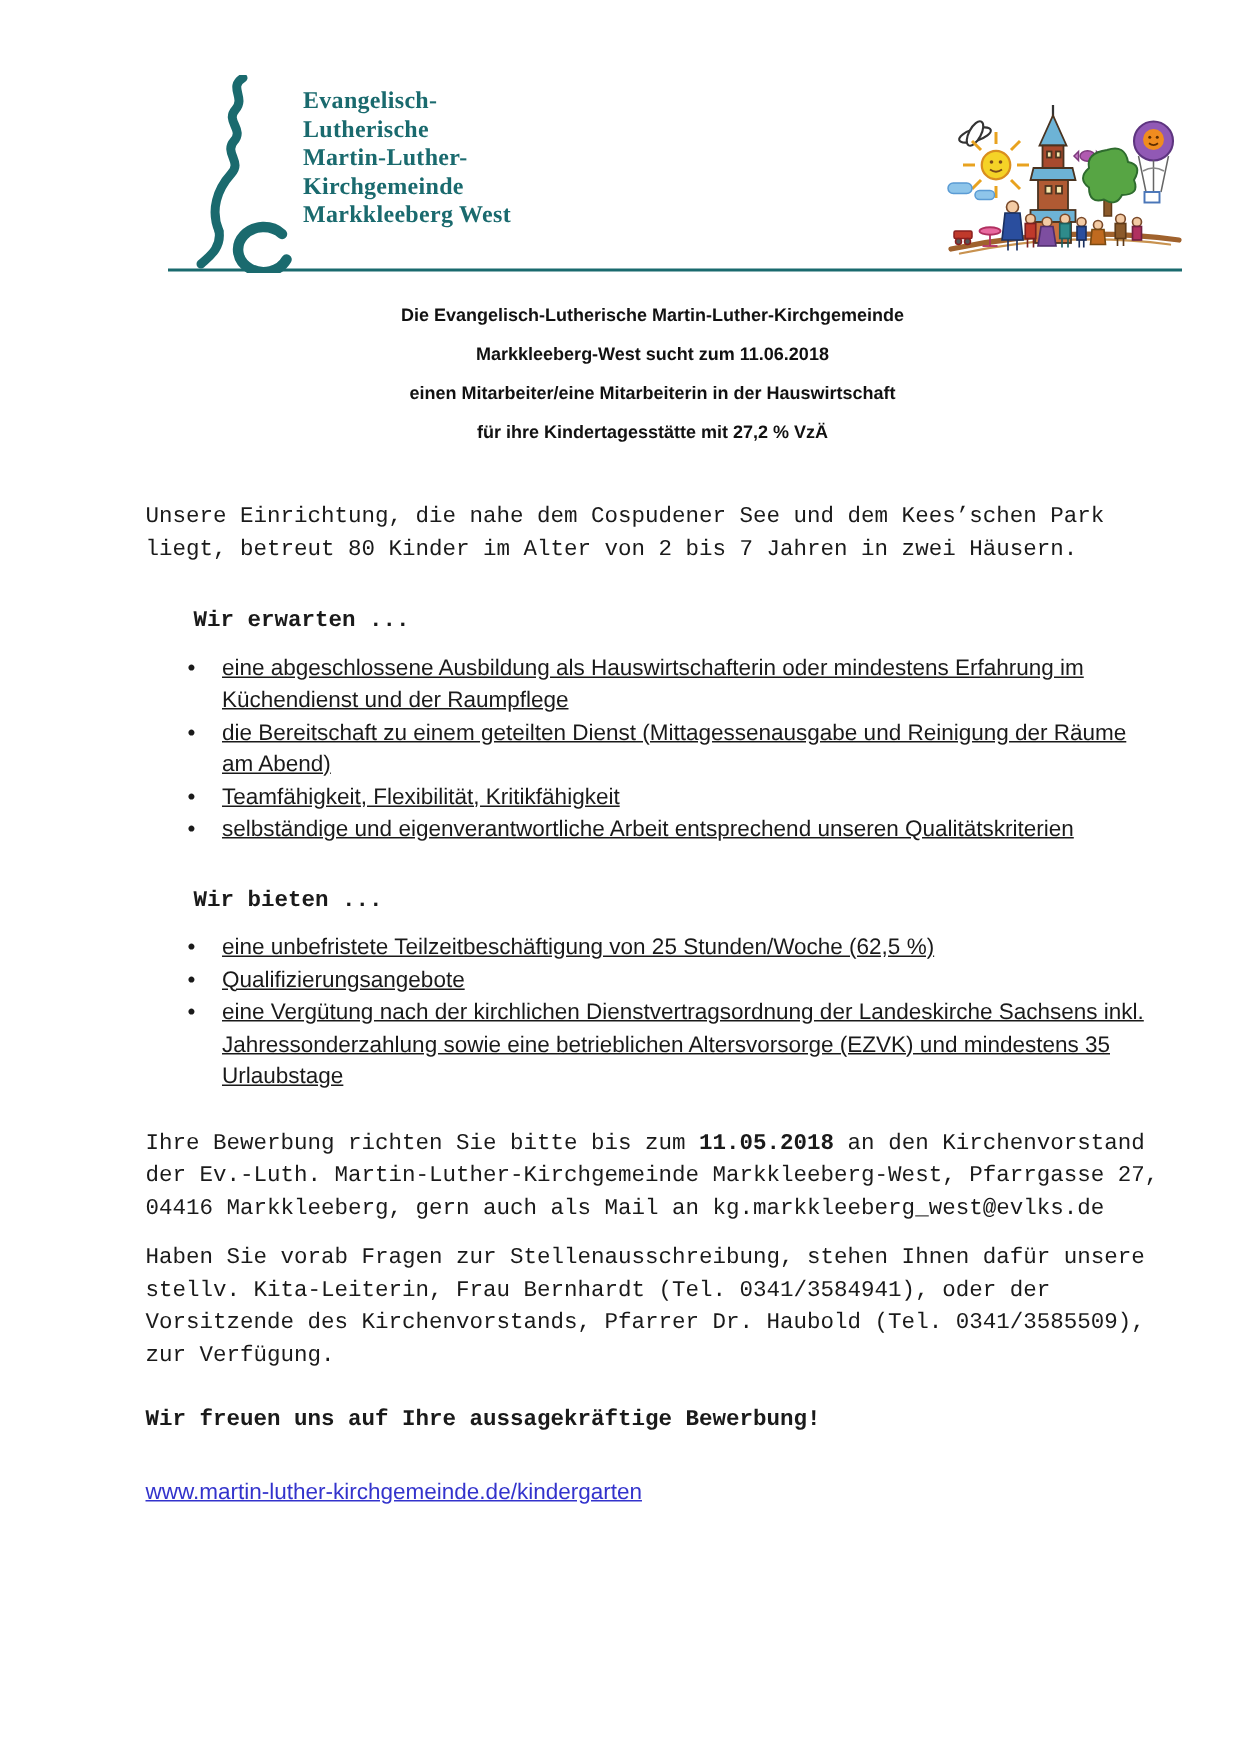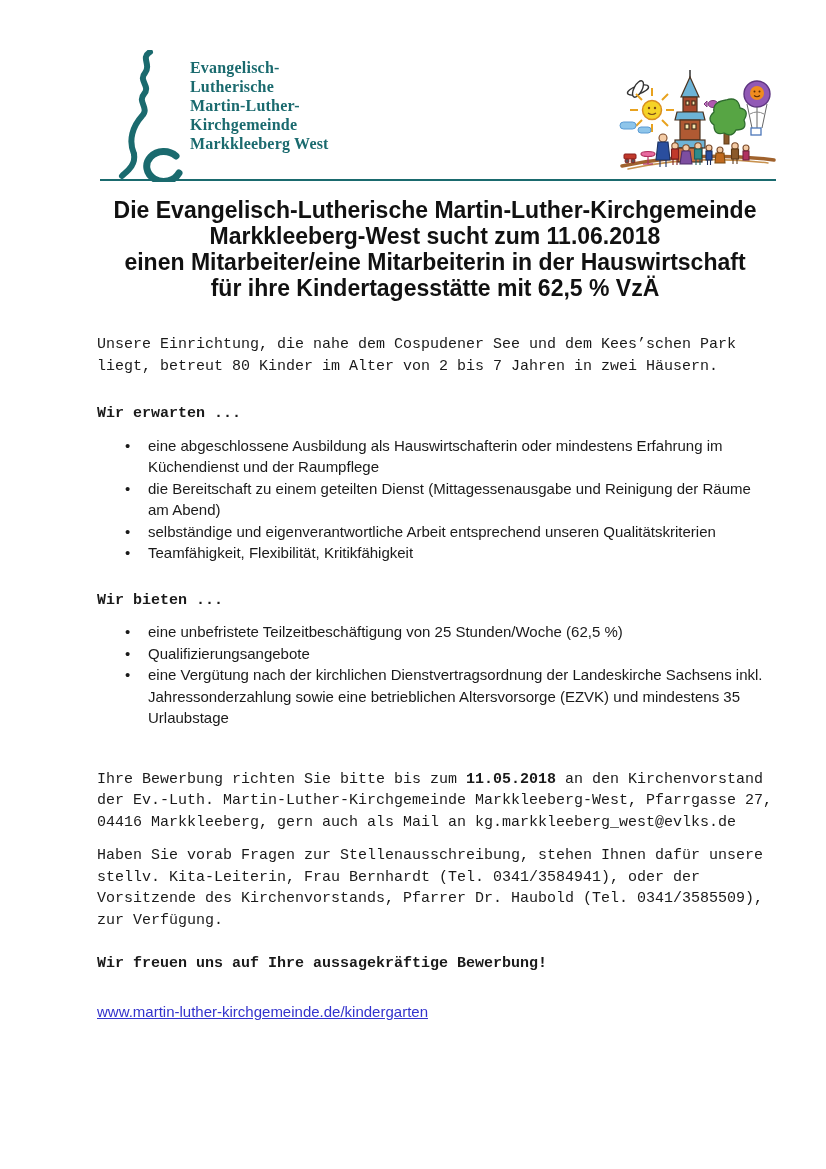--- a/index.html
+++ b/index.html
@@ -6,21 +6,21 @@
   .page{
     position:relative;
     width:826px;height:1169px;
     background:#ffffff;
     font-family:"Liberation Sans",sans-serif;
     color:#1a1a1a;
     overflow:hidden;
     margin:0 auto;
   }
   
-  .header{position:absolute;top:0;left:4px;width:810px;height:182px;}
+  .header{position:absolute;top:0;left:16px;width:810px;height:182px;}
   .logo{position:absolute;top:50px;left:112px;display:flex;}
   .logo-mark{width:72px;height:132px;flex:none;margin-right:2px;}
   .logo-text{
     font-family:"Liberation Serif",serif;
     font-weight:bold;
     color:#1a6a6e;
     font-size:16px;line-height:19px;
     letter-spacing:.2px;
     padding-top:8px;
   }
@@ -31,43 +31,44 @@
   }
   
   .content{
     position:absolute;top:181px;left:97px;width:676px;
     font-size:15px;line-height:21.5px;
   }
   .job-title{
     margin:16px 0 0 0;
     text-align:center;
     font-weight:bold;
-    font-size:23px;line-height:26px;
+    font-size:12px;line-height:26px;
     color:#111;
   }
   .job-title div{white-space:nowrap;}
   .para{margin:0;font-family:Liberation Mono, monospace;}
   .intro{margin-top:33px;}
-  .sec-head{margin-top:26px;font-weight:bold;}
+  .sec-head{margin-top:26px;font-weight:bold;margin-left:32px;}
   ul.bullets{
     list-style:none;
     margin:10px 0 0 0;
     padding:0;
   }
   ul.bullets li{
     position:relative;
     padding-left:51px;
     margin:0;
+    text-decoration:underline;
   }
   ul.bullets li::before{
     content:"\2022";
     position:absolute;left:28px;top:0;
     font-size:15px;
   }
-  .application{margin-top:40px;}
+  .application{margin-top:23px;}
   .contact{margin-top:12px;}
   .closing{margin-top:22px;font-weight:bold;}
   .link-row{margin-top:26px;text-align:left;}
   .link-row a{
     color:#3333cc;
     text-decoration:underline;
   }
   .bold{font-weight:bold;}
 </style>
 </head>
@@ -218,31 +219,31 @@
 
     <div class="header-rule"></div>
   </div>
 
   <div class="content">
 
     <div class="job-title">
       <div>Die Evangelisch-Lutherische Martin-Luther-Kirchgemeinde</div>
       <div>Markkleeberg-West sucht zum 11.06.2018</div>
       <div>einen Mitarbeiter/eine Mitarbeiterin in der Hauswirtschaft</div>
-      <div>für ihre Kindertagesstätte mit 62,5 % VzÄ</div>
+      <div>für ihre Kindertagesstätte mit 27,2 % VzÄ</div>
     </div>
 
     <p class="para intro">Unsere Einrichtung, die nahe dem Cospudener See und dem Kees’schen Park liegt, betreut 80 Kinder im Alter von 2 bis 7 Jahren in zwei Häusern.</p>
 
     <p class="para sec-head">Wir erwarten ...</p>
     <ul class="bullets">
       <li>eine abgeschlossene Ausbildung als Hauswirtschafterin oder mindestens Erfahrung im Küchendienst und der Raumpflege</li>
       <li>die Bereitschaft zu einem geteilten Dienst (Mittagessenausgabe und Reinigung der Räume am Abend)</li>
+      <li>Teamfähigkeit, Flexibilität, Kritikfähigkeit</li>
       <li>selbständige und eigenverantwortliche Arbeit entsprechend unseren Qualitätskriterien</li>
-      <li>Teamfähigkeit, Flexibilität, Kritikfähigkeit</li>
     </ul>
 
     <p class="para sec-head">Wir bieten ...</p>
     <ul class="bullets">
       <li>eine unbefristete Teilzeitbeschäftigung von 25 Stunden/Woche (62,5 %)</li>
       <li>Qualifizierungsangebote</li>
       <li>eine Vergütung nach der kirchlichen Dienstvertragsordnung der Landeskirche Sachsens inkl. Jahressonderzahlung sowie eine betrieblichen Altersvorsorge (EZVK) und mindestens 35 Urlaubstage</li>
     </ul>
 
     <p class="para application"><span>Ihre Bewerbung richten Sie bitte bis zum </span><span class="bold">11.05.2018</span><span> an den Kirchenvorstand der Ev.-Luth. Martin-Luther-Kirchgemeinde Markkleeberg-West, Pfarrgasse 27, 04416 Markkleeberg, gern auch als Mail an kg.markkleeberg_west@evlks.de</span></p>

